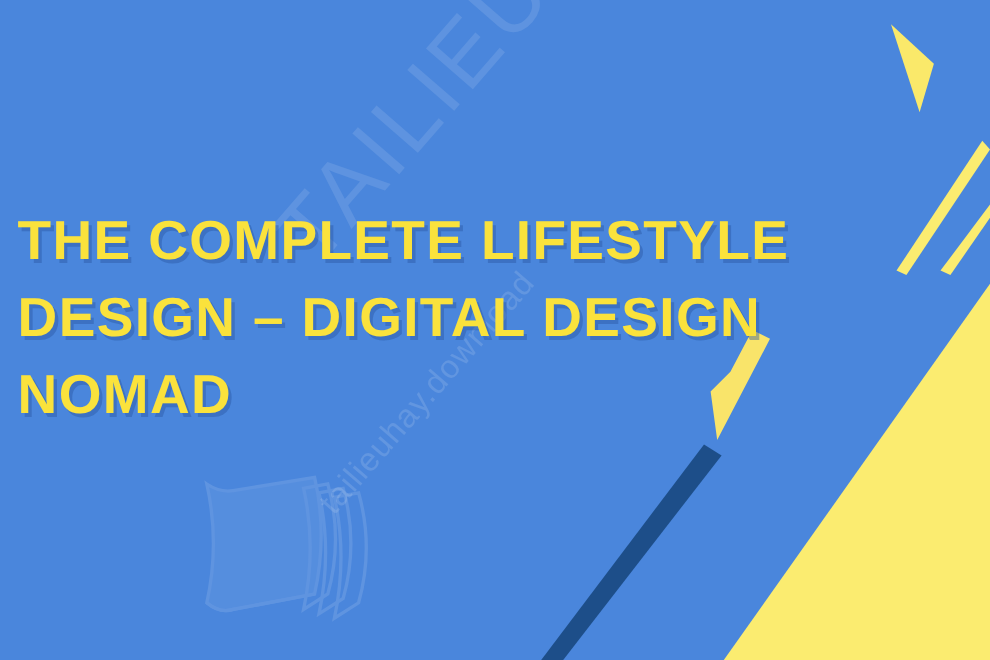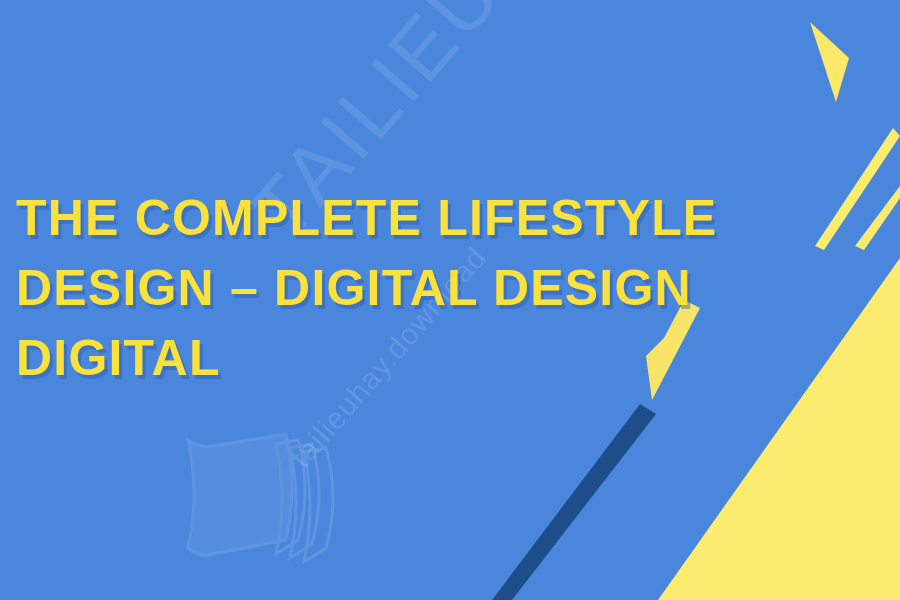--- a/index.html
+++ b/index.html
@@ -122,16 +122,16 @@
       <g fill="#ffffff" fill-opacity="0.55" stroke="#ffffff" stroke-width="3">
         <path d="M12,22 q12,8 24,6 l74,-12 q12,52 0,106 l-74,14 q-12,4 -24,-6 q12,-54 0,-108 z"></path>
       </g>
       <path d="M12,130 q12,10 24,6 l74,-14" fill="none" stroke="#ffffff" stroke-width="3"></path>
     </svg>
   </div>
 
   <div class="title-block">
     <span class="title-line">THE COMPLETE LIFESTYLE</span>
     <span class="title-line">DESIGN – DIGITAL DESIGN</span>
-    <span class="title-line">DIGITAL</span>
+    <span class="title-line">NOMAD</span>
   </div>
 
 </div>
 
 </body></html>

